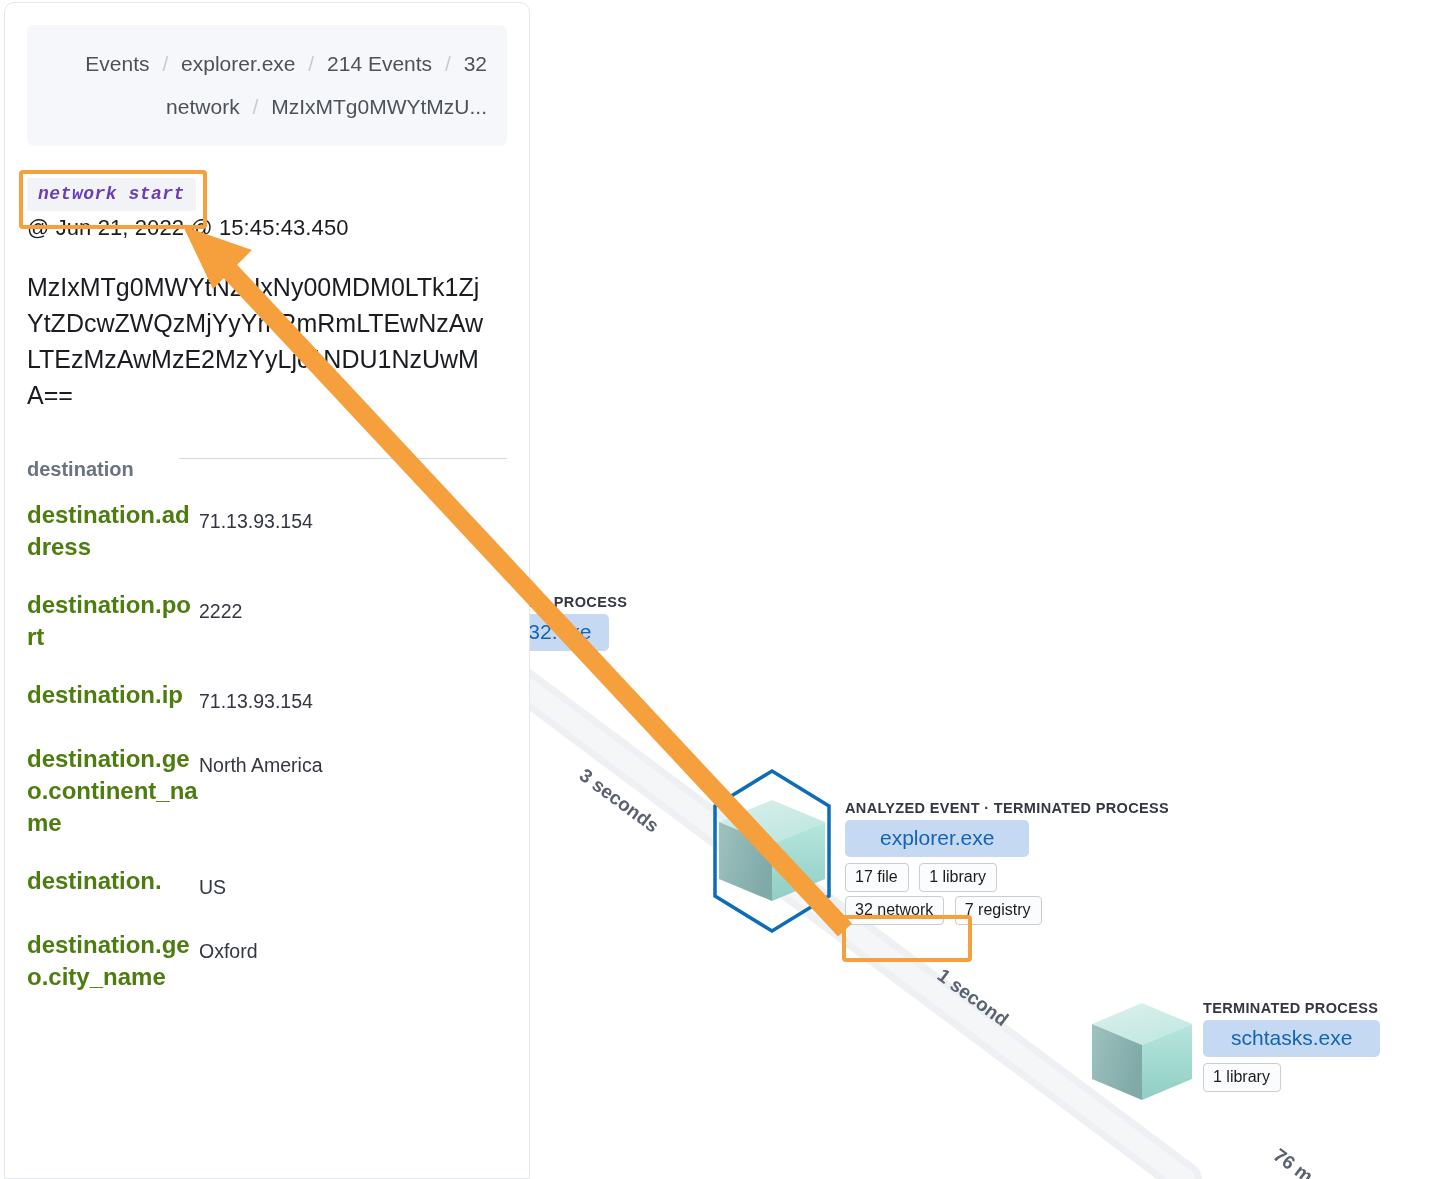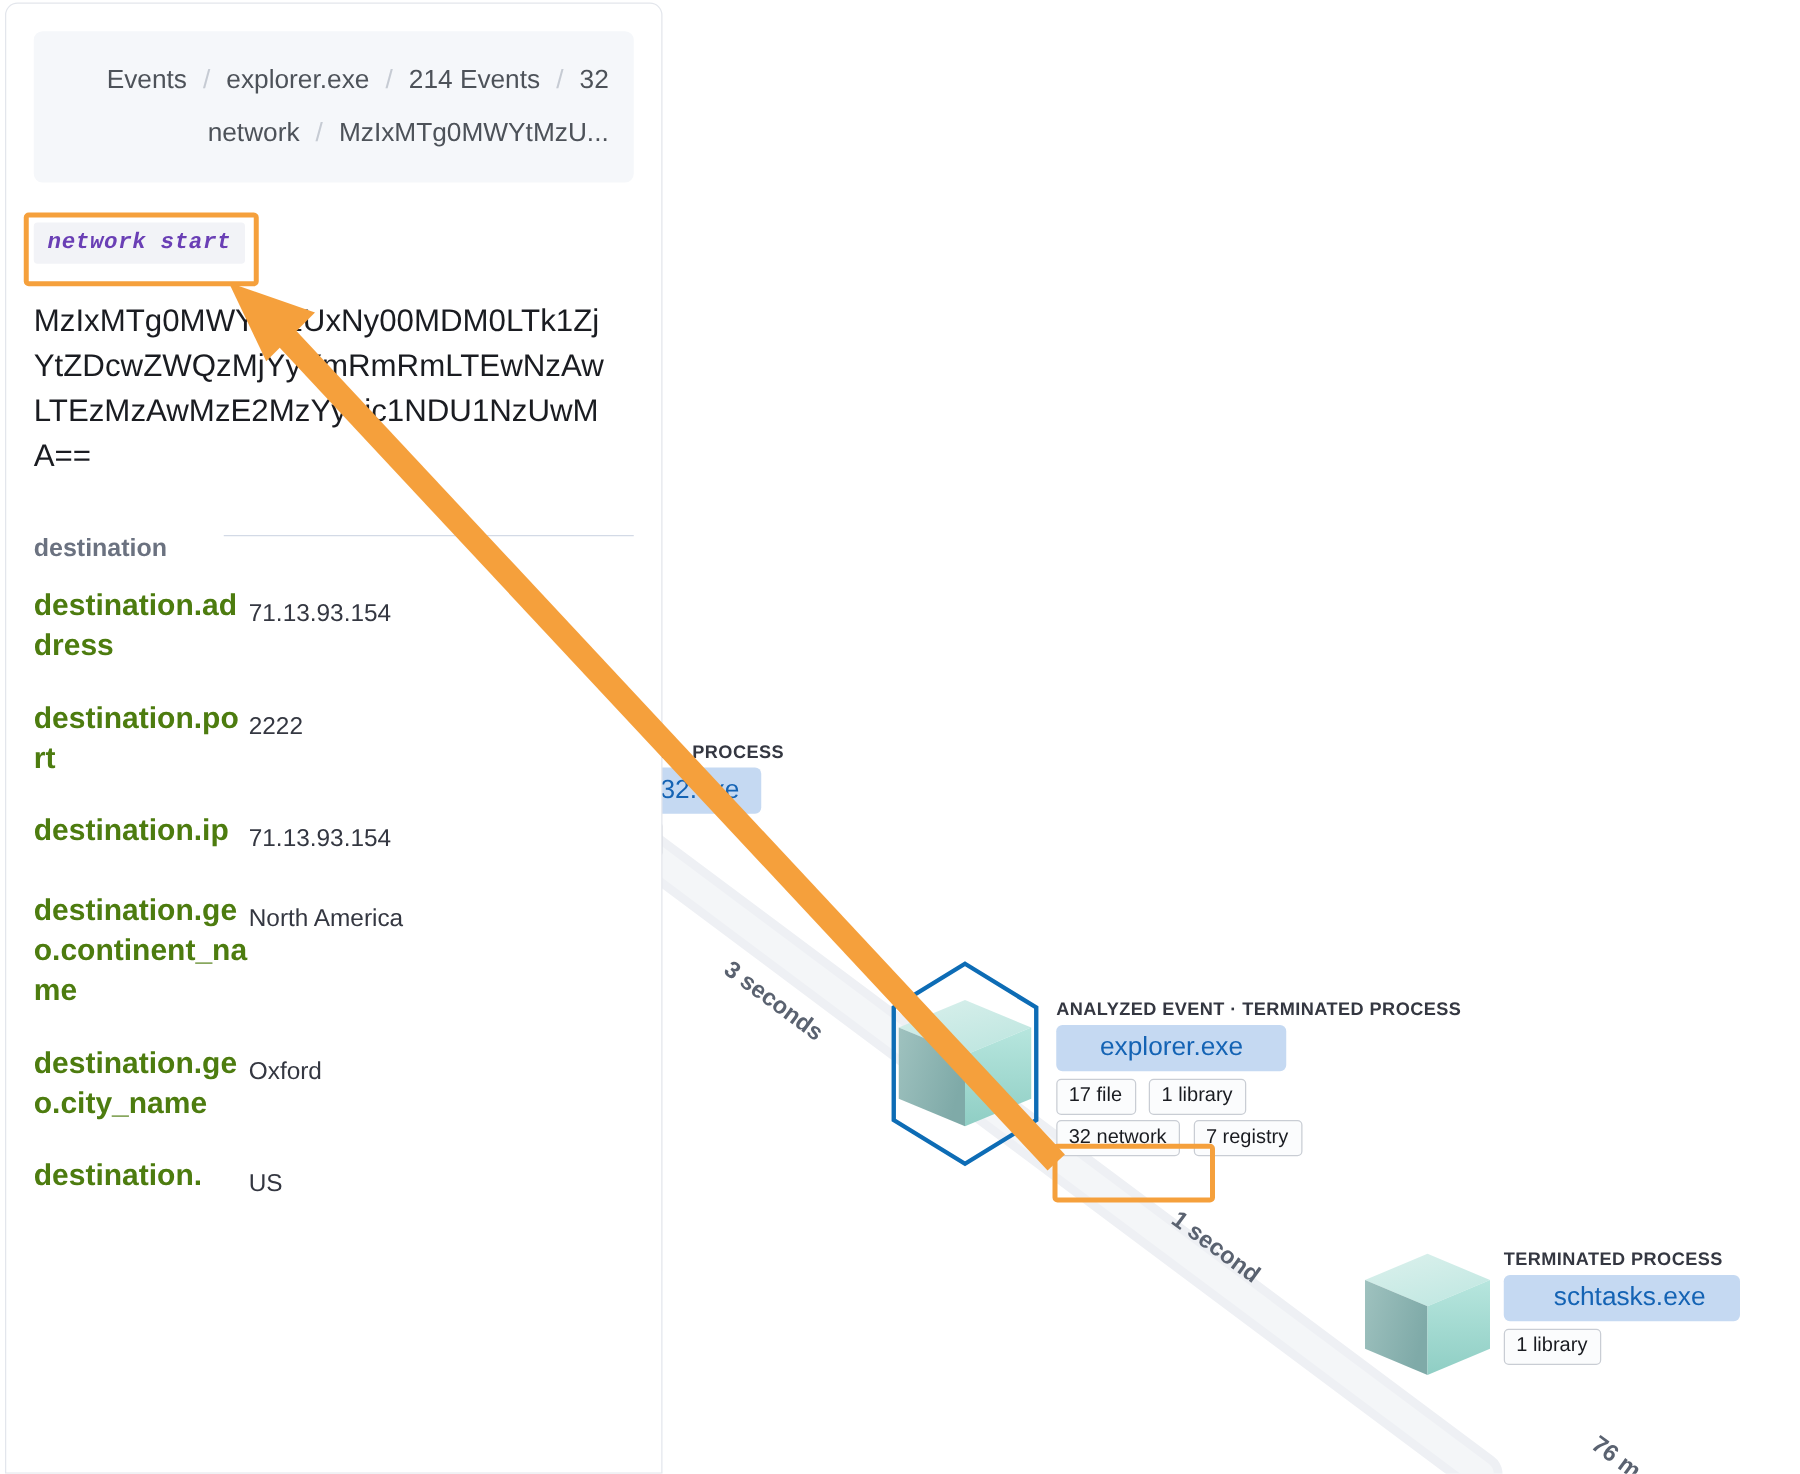--- a/index.html
+++ b/index.html
@@ -253,21 +253,21 @@
     <div class="badge-row" style="margin-top:-2px;">
       <span class="count-badge">32 network</span>
       <span class="count-badge">7 registry</span>
     </div>
     
     <div class="hl-ring" style="left:-3px; top:115px; width:122px; height:39px;"></div>
   </div>
 
   <div class="node-group" style="left:1203px; top:1000px;">
     <div class="node-label-kind">TERMINATED PROCESS</div>
-    <div class="node-pill" style="padding-left:40px;padding-right:28px;">schtasks.exe</div>
+    <div class="node-pill" style="padding-left:28px;padding-right:28px;">schtasks.exe</div>
     <div class="badge-row">
       <span class="count-badge">1 library</span>
     </div>
   </div>
 </div>
 
 <div id="detail-panel">
 
   <div id="breadcrumb-box">
     <div id="breadcrumb">
@@ -281,20 +281,21 @@
       <span class="sep">/</span>
       <span class="crumb">MzIxMTg0MWYtMzU...</span>
     </div>
   </div>
 
   <div id="event-action-row">
     <span class="kind-chip">network start</span>
     <div class="hl-ring" style="left:-8px; top:-8px; width:180px; height:51px;"></div>
   </div>
 
+  <div id="event-timestamp">@ Jun 21, 2022 @ 15:45:43.450</div>
 
   <div id="event-id">MzIxMTg0MWYtNzUxNy00MDM0LTk1ZjYtZDcwZWQzMjYyYmRmRmLTEwNzAwLTEzMzAwMzE2MzYyLjc1NDU1NzUwMA==</div>
 
   <div class="section-header-row">
     <span class="section-header-title">destination</span>
     <span class="section-header-rule"></span>
   </div>
 
   <div class="field-list">
     <div class="field-row">
@@ -307,27 +308,27 @@
     </div>
     <div class="field-row">
       <div class="field-name">destination.ip</div>
       <div class="field-value">71.13.93.154</div>
     </div>
     <div class="field-row">
       <div class="field-name">destination.geo.continent_name</div>
       <div class="field-value">North America</div>
     </div>
     <div class="field-row">
+      <div class="field-name">destination.</div>
+      <div class="field-value">US</div>
+    </div>
+    <div class="field-row">
       <div class="field-name">destination.geo.city_name</div>
       <div class="field-value">Oxford</div>
     </div>
-    <div class="field-row">
-      <div class="field-name">destination.</div>
-      <div class="field-value">US</div>
-    </div>
   </div>
 </div>
 
 <svg id="annotation-arrow" viewBox="0 0 1440 1179">
 
   <path d="M 845 930 L 216 256" stroke="#f5a03c" stroke-width="19" fill="none" stroke-linecap="butt"></path>
 
   <polygon points="183,226 252,250 213,289" fill="#f5a03c"></polygon>
 </svg>
 

